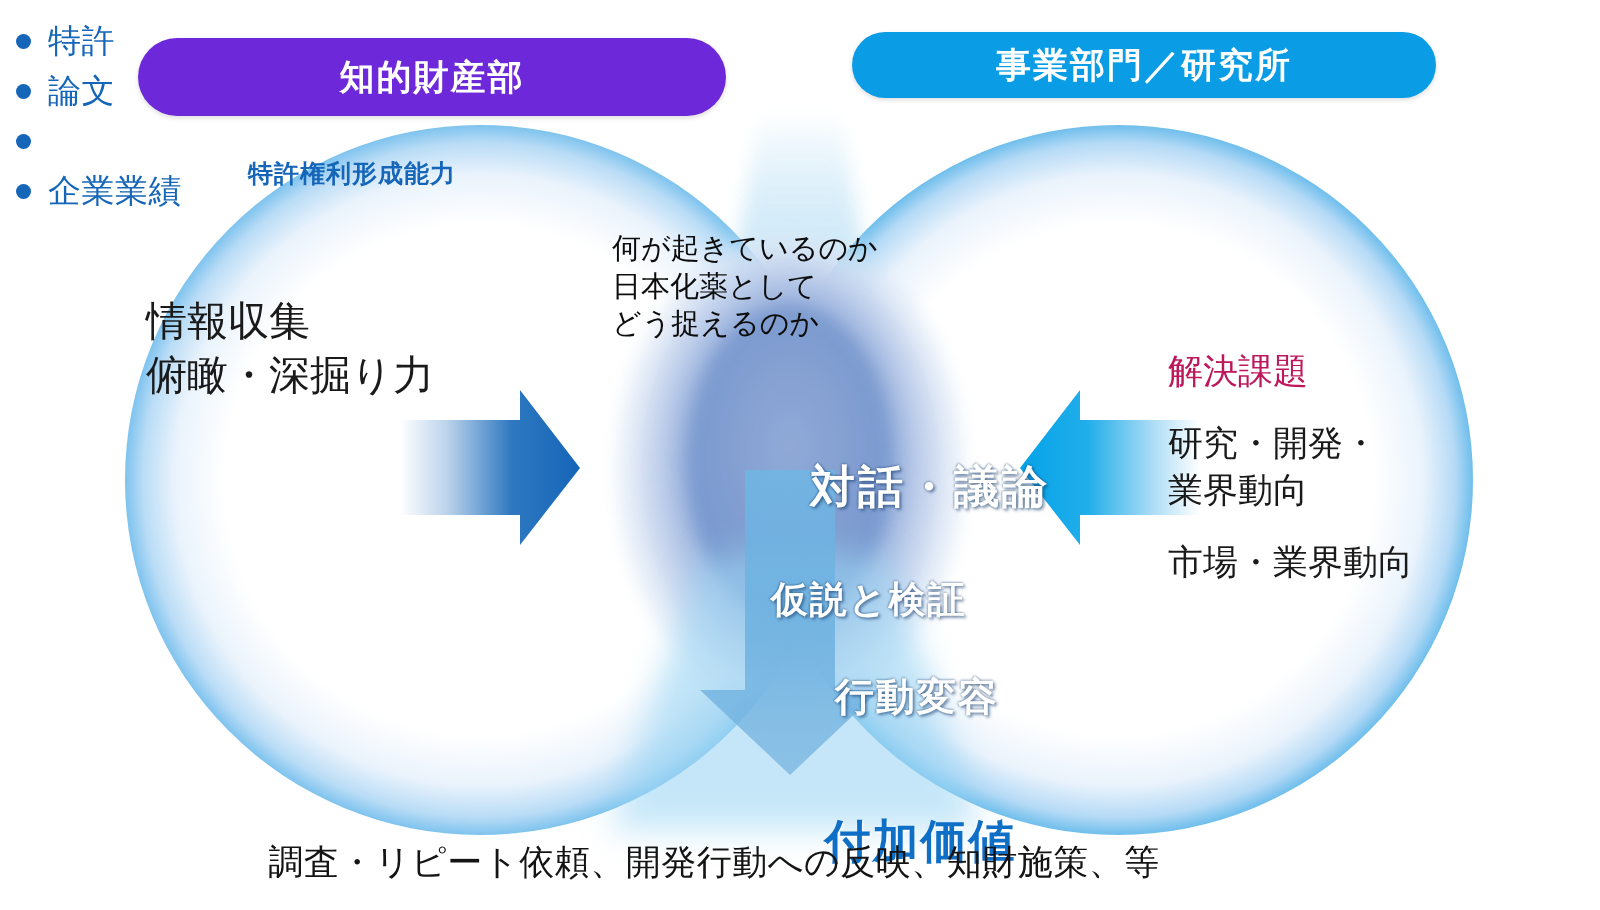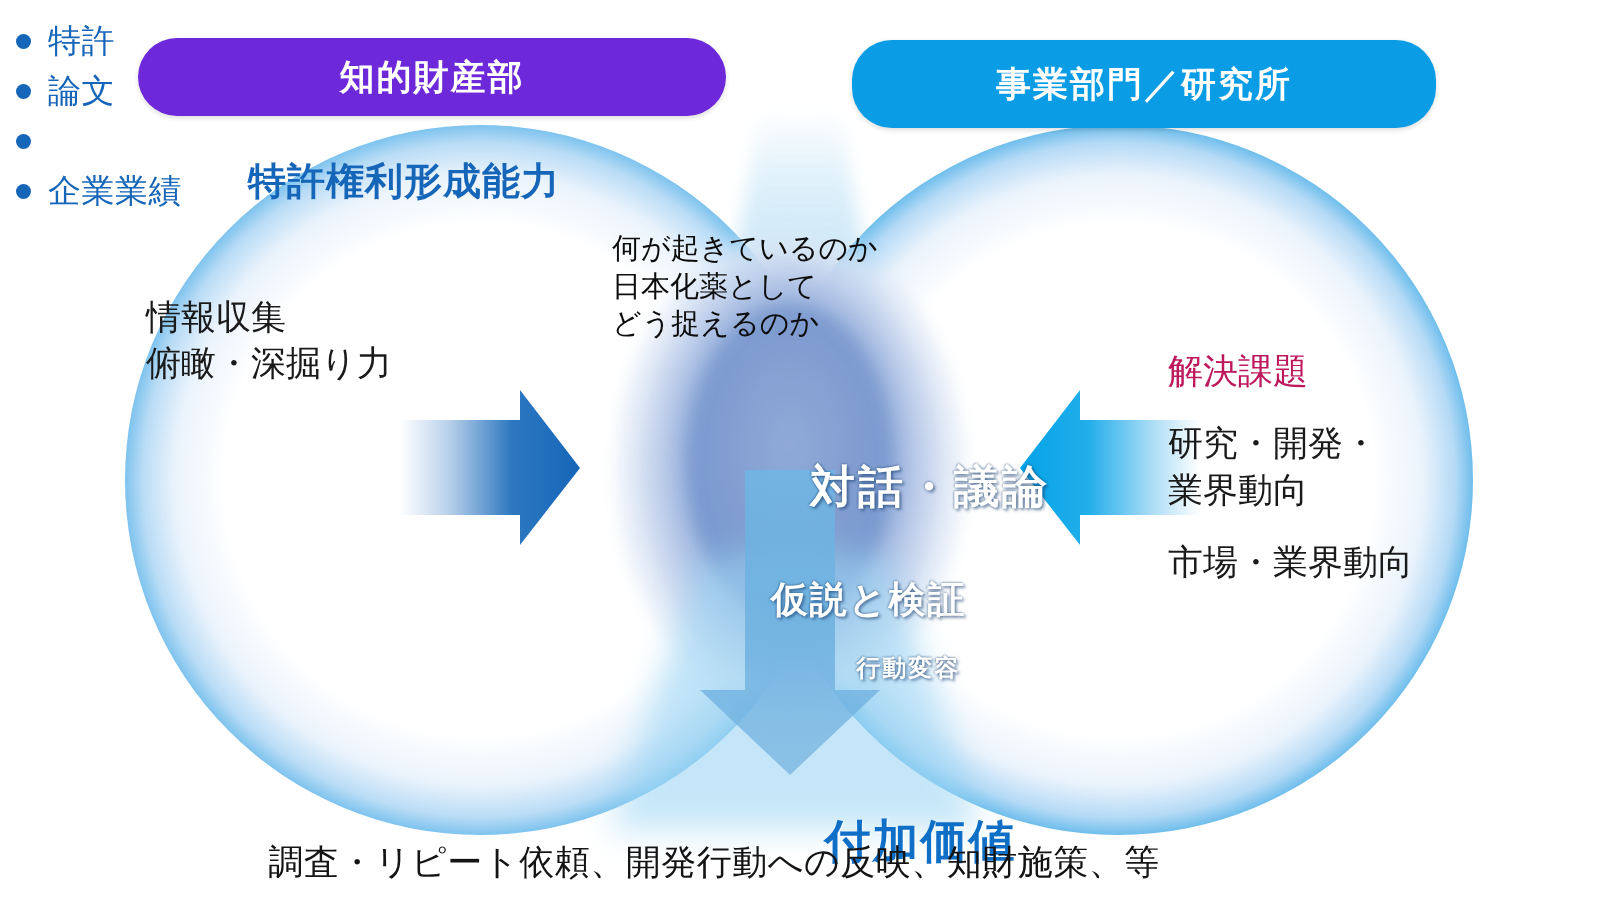--- a/index.html
+++ b/index.html
@@ -45,46 +45,46 @@
   }
   #pill-left {
     left: 138px;
     top: 38px;
     width: 588px;
     height: 78px;
     background: #6d28d9;
   }
   #pill-right {
     left: 852px;
-    top: 40px;
+    top: 32px;
     width: 584px;
-    height: 88px;
+    height: 66px;
     background: #0A9CE5;
   }
 
   
   .txt {
     position: absolute;
     white-space: pre;
     line-height: 1.26;
   }
 
   #left-title {
     left: 248px;
     top: 158px;
-    font-size: 38px;
+    font-size: 25px;
     font-weight: bold;
     color: #1565B8;
     letter-spacing: 1px;
   }
 
   #left-sub {
     left: 146px;
     top: 294px;
-    font-size: 35px;
+    font-size: 41px;
     color: #1a1a1a;
     line-height: 1.32;
   }
 
   #left-bullets {
     left: 150px;
     top: 408px;
     list-style: none;
     margin: 12px;
     padding: 4px;
@@ -142,21 +142,21 @@
     font-size: 37px;
     letter-spacing: 2px;
   }
   #center-hypo .inner { margin-left: 88px; }
 
   #center-behavior {
     left: 0;
     top: 623px;
     width: 1600px;
     text-align: center;
-    font-size: 24px;
+    font-size: 39px;
     letter-spacing: 2px;
   }
   #center-behavior .inner { margin-left: 182px; }
 
   #right-title {
     left: 1168px;
     top: 349px;
     font-size: 35px;
     color: #be185d;
   }

